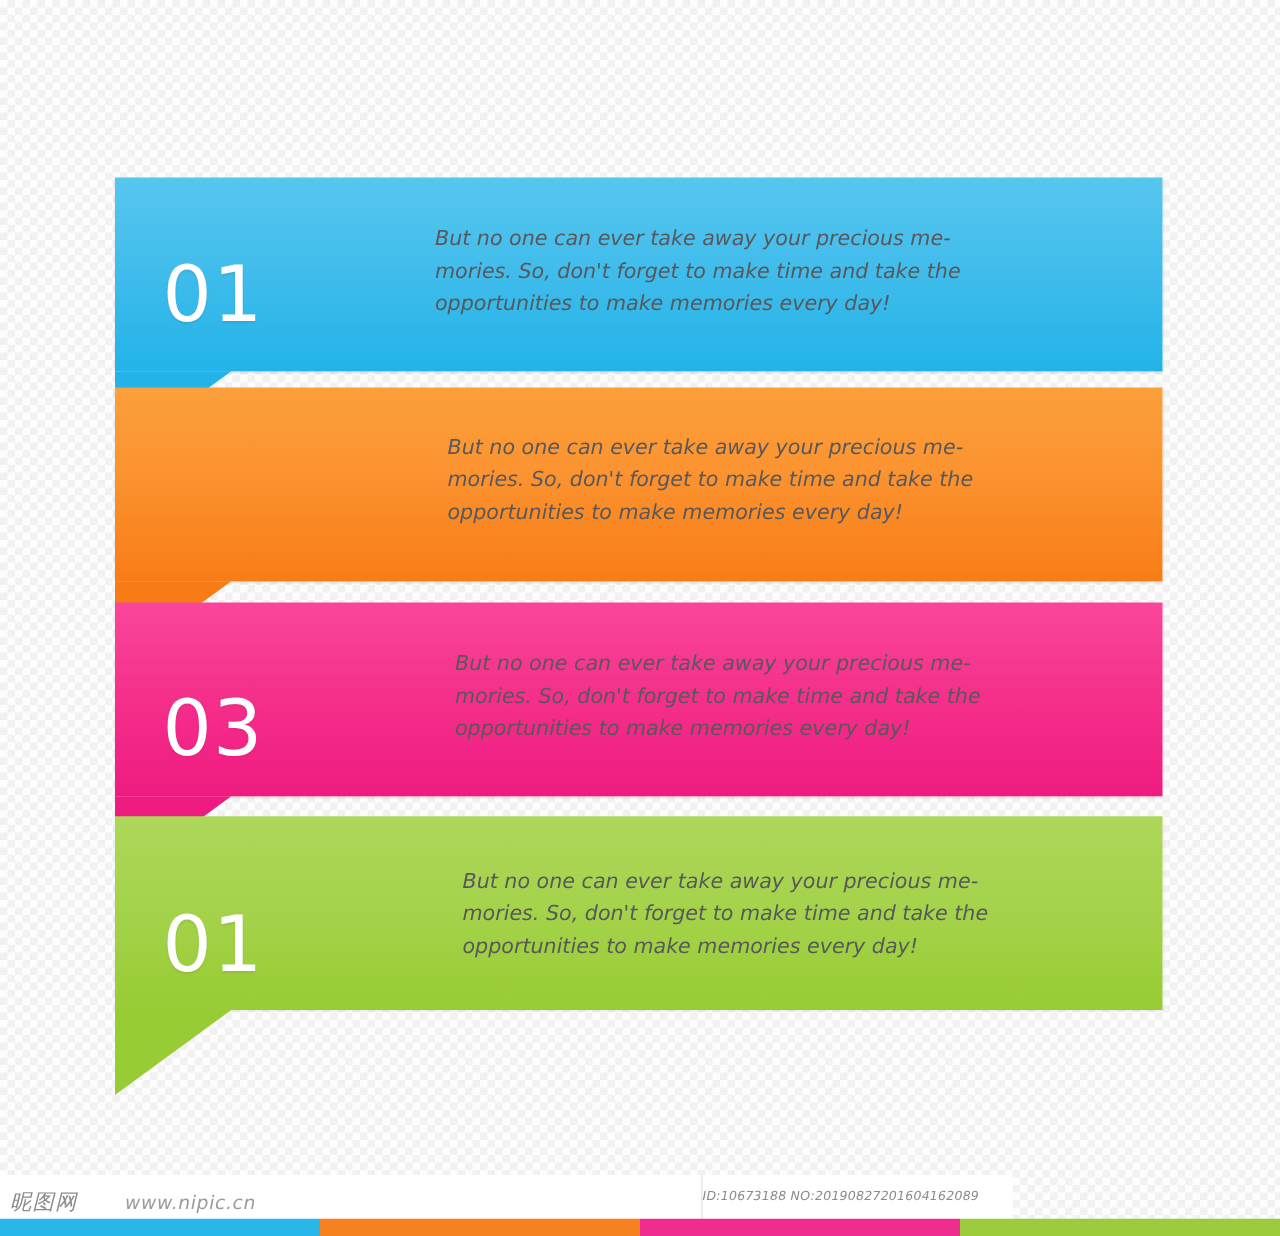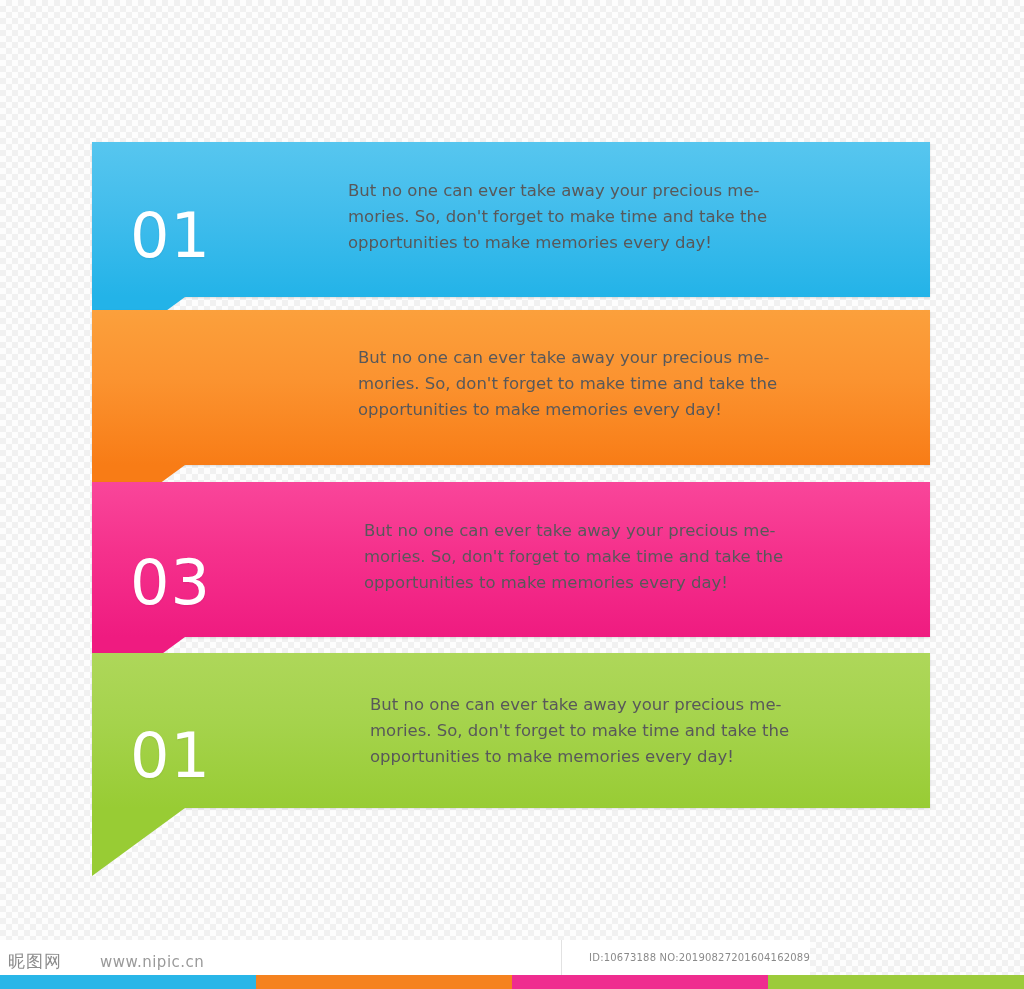--- a/index.html
+++ b/index.html
@@ -58,20 +58,21 @@
   }
 
   .para {
     position: absolute;
     font-family: "DejaVu Sans", sans-serif;
     font-size: 16.5px;
     line-height: 26px;
     color: #58585a;
     width: 470px;
     white-space: pre-line;
+    font-style: italic;
   }
 
   
   #band1 {
     top: 142px;
     height: 155px;
     background: linear-gradient(180deg, #57c6ef 0%, #42bdec 45%, #23b3e8 100%);
     box-shadow: 0 1px 2px rgba(0,0,0,0.12);
   }
   #arrow1 {
@@ -143,20 +144,21 @@
   #text4 { left: 370px; top: 692px; }
 
   
   #footer {
     position: absolute;
     left: 0;
     bottom: 0;
     width: 810px;
     height: 49px;
     background: #ffffff;
+    font-style: italic;
   }
   #footer-bar {
     position: absolute;
     left: 0;
     bottom: 0;
     width: 1024px;
     height: 14px;
     display: flex;
   }
   #footer-bar > div { height: 100%; }
@@ -189,21 +191,21 @@
   #id-strip {
     position: absolute;
     right: 0;
     bottom: 14px;
     width: 248px;
     height: 35px;
     background: #ffffff;
     border-left: 1px solid #e2e2e2;
     display: flex;
     align-items: center;
-    justify-content: flex-end;
+    justify-content: flex-start;
   }
   #id-text {
     font-family: "DejaVu Sans", sans-serif;
     font-size: 10px;
     color: #8a8a8a;
     letter-spacing: 0.2px;
   }
 </style>
 </head>
 <body>

